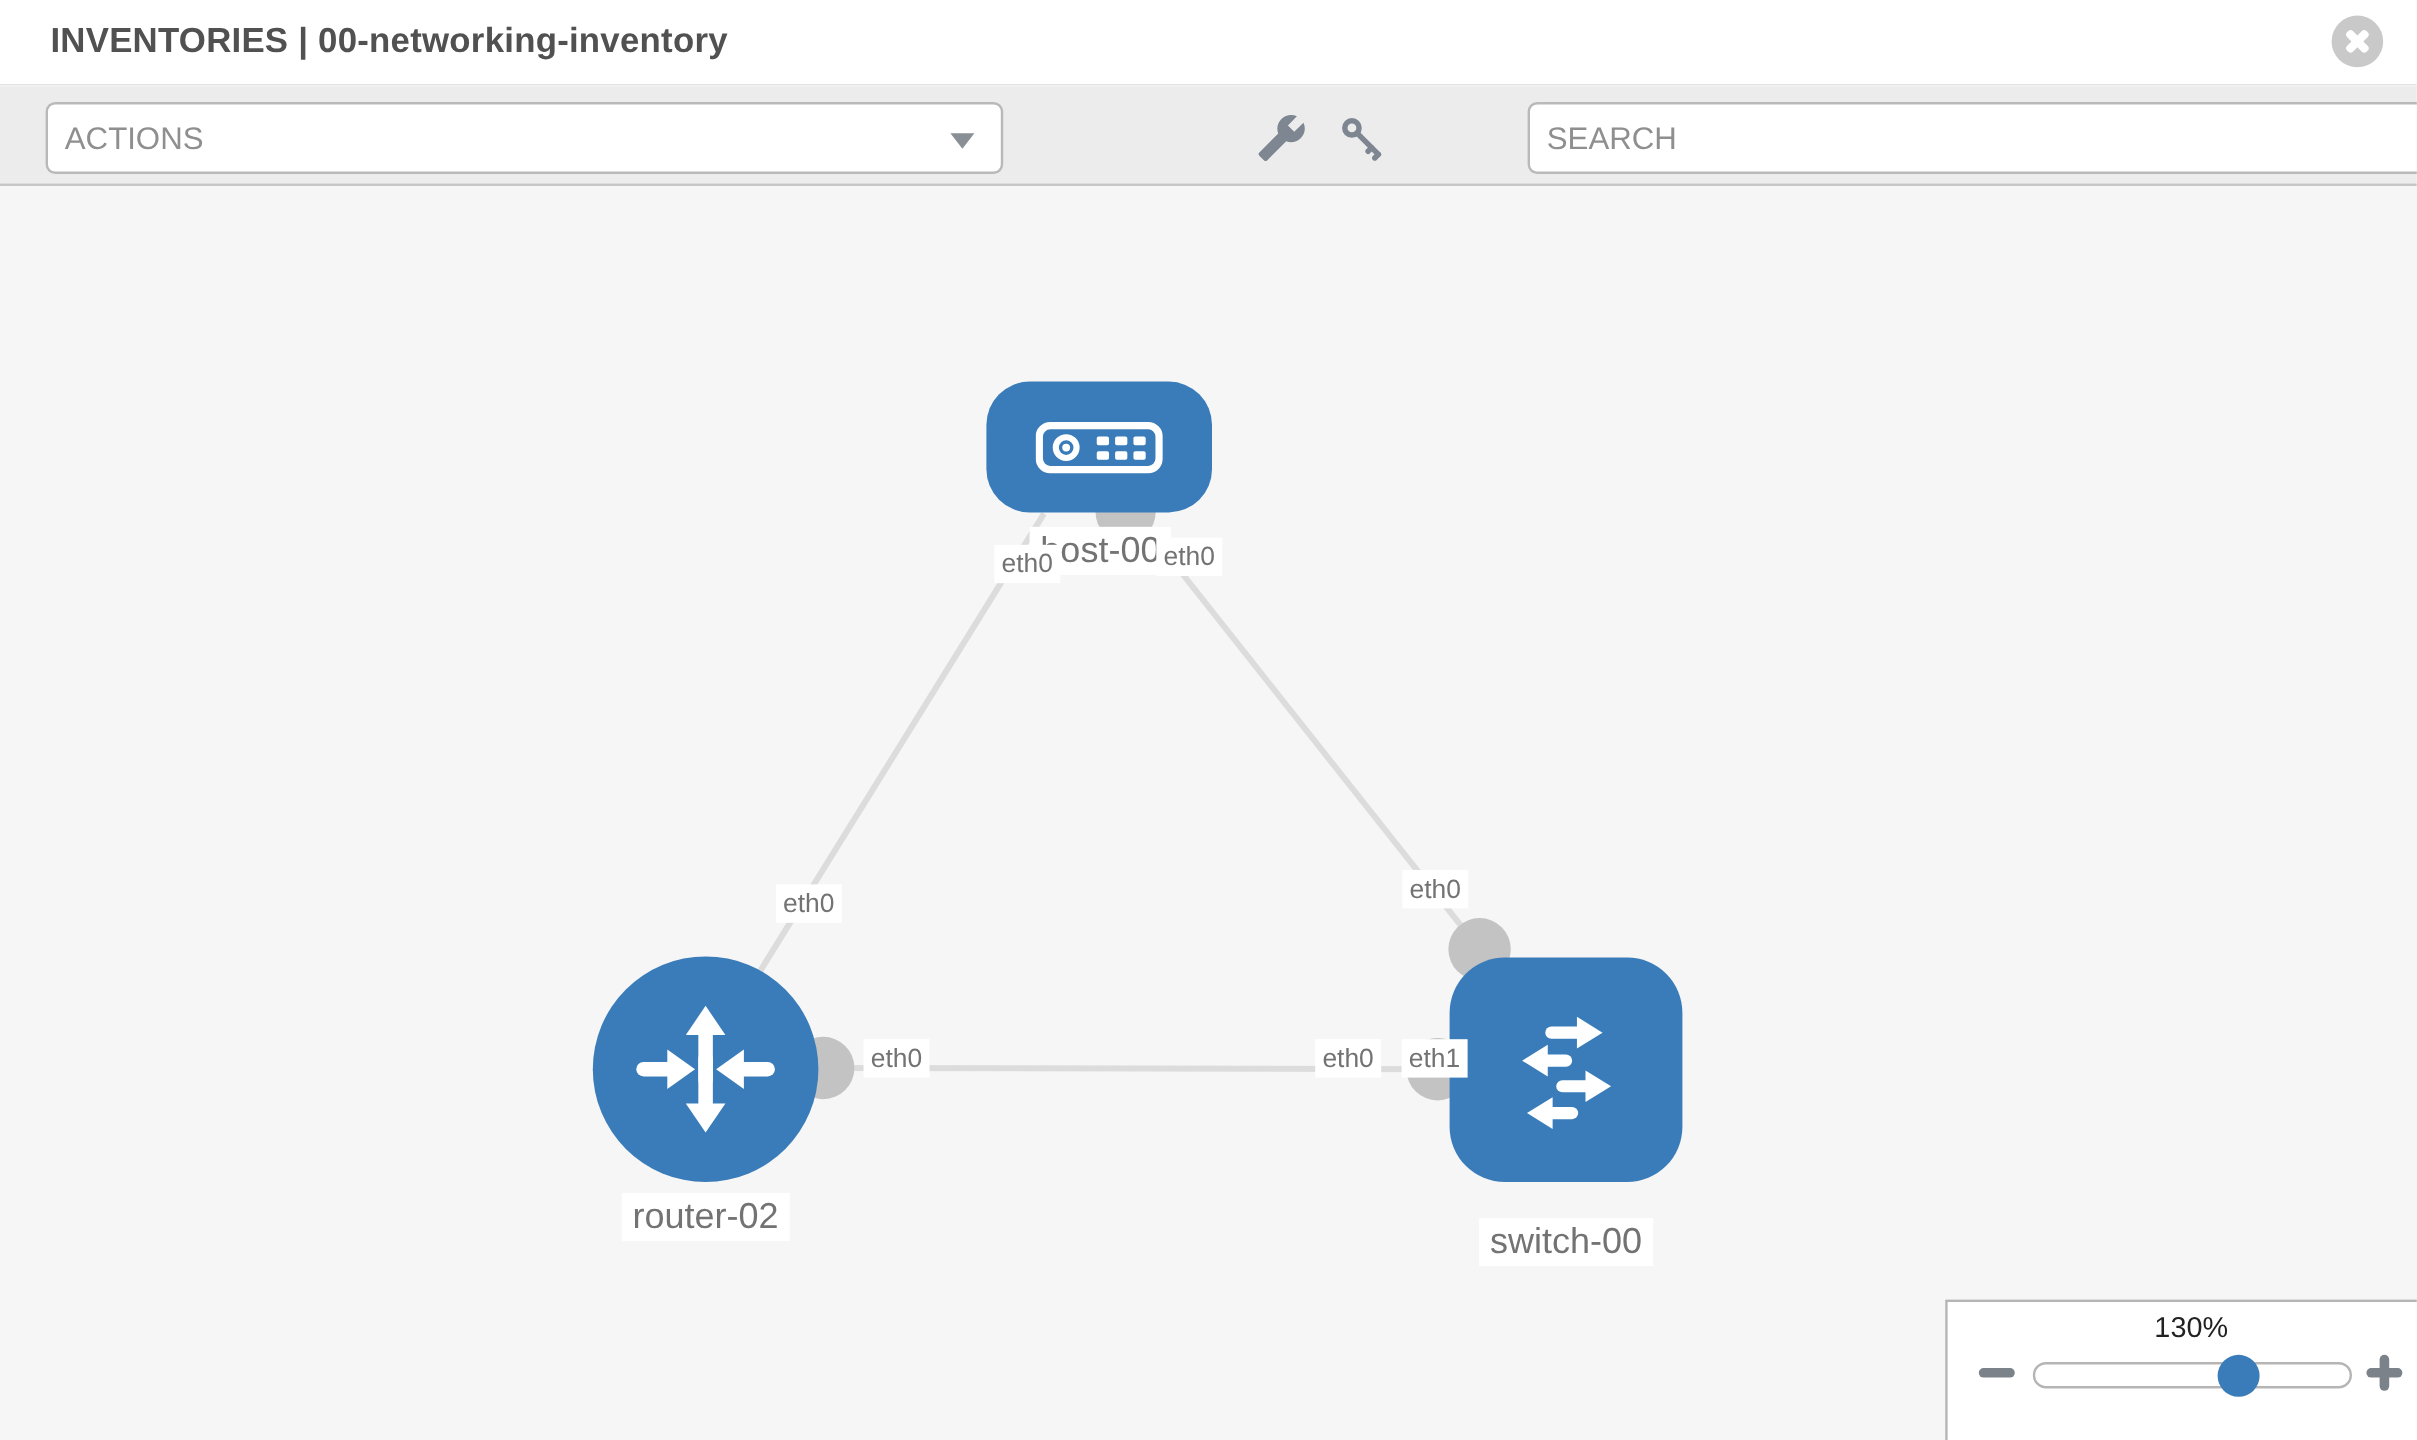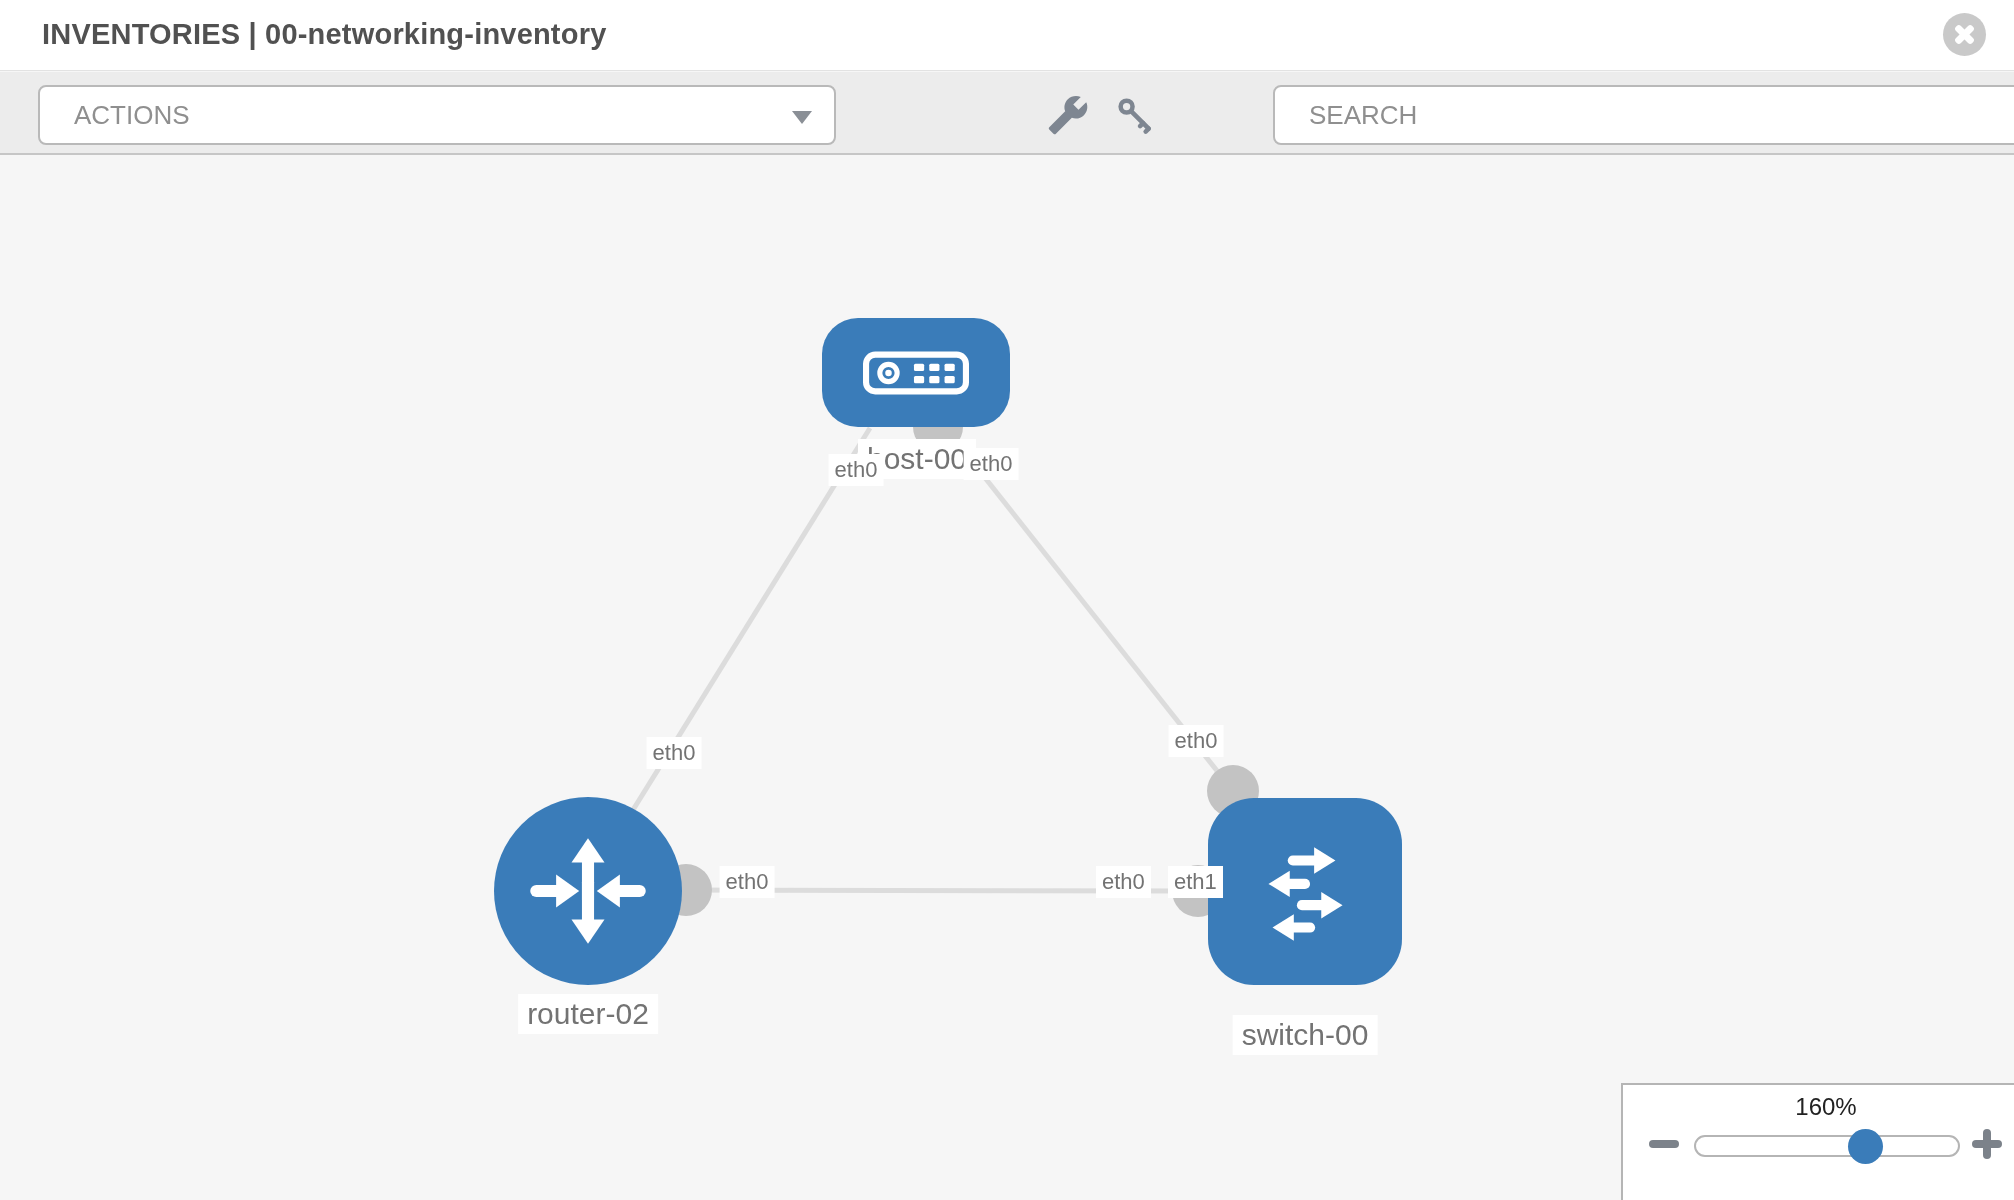--- a/index.html
+++ b/index.html
@@ -17,21 +17,21 @@
   .close-btn::before, .close-btn::after { content:""; position:absolute;
     left:10px; top:18px; width:23px; height:7px; border-radius:3px; background:#ffffff; }
   .close-btn::before { transform:rotate(45deg); }
   .close-btn::after  { transform:rotate(-45deg); }
 
   
   .toolbar { position:absolute; left:0; top:72px; width:2014px; height:83px;
     background:#ececec; border-bottom:2px solid #c6c6c6; }
   .combo { position:absolute; top:13px; height:60px; background:#ffffff;
     border:2px solid #b9b9b9; border-radius:8px; display:flex; align-items:center;
-    padding:0 34px; font-size:26px; color:#8f8f8f; cursor:pointer; }
+    padding:0 14px; font-size:26px; color:#8f8f8f; cursor:pointer; }
   .combo .caret { position:absolute; right:22px; top:24px; width:0; height:0;
     border-left:10px solid transparent; border-right:10px solid transparent;
     border-top:13px solid #8a8f96; }
   .combo-actions { left:38px;  width:798px; }
   .combo-search  { left:1249px; width:794px;margin-left:24px; }
   .tool-icon { position:absolute; top:22px; width:42px; height:42px; cursor:pointer; }
   .tool-icon svg { width:100%; height:100%; }
   .icon-wrench { left:1047px; }
   .icon-key    { left:1114px; }
 
@@ -170,20 +170,20 @@
 
   <div class="chip if-label if-center" style="left:856px;  top:454px;">eth0</div>
   <div class="chip if-label if-center" style="left:991px;  top:448px;">eth0</div>
   <div class="chip if-label if-center" style="left:674px;  top:737px;">eth0</div>
   <div class="chip if-label if-center" style="left:1196px; top:725px;">eth0</div>
   <div class="chip if-label if-center" style="left:747px;  top:866px;">eth0</div>
   <div class="chip if-label" style="left:1096px; top:866px; z-index:4;">eth0</div>
   <div class="chip if-label" style="left:1168px; top:866px; z-index:5;">eth1</div>
 
   <div class="zoom-panel">
-    <div class="zoom-percent">160%</div>
+    <div class="zoom-percent">130%</div>
     <div class="zoom-minus"></div>
     <div class="zoom-track"></div>
     <div class="zoom-thumb"></div>
     <div class="zoom-plus"></div>
   </div>
 
 </div>
 
 </body></html>

